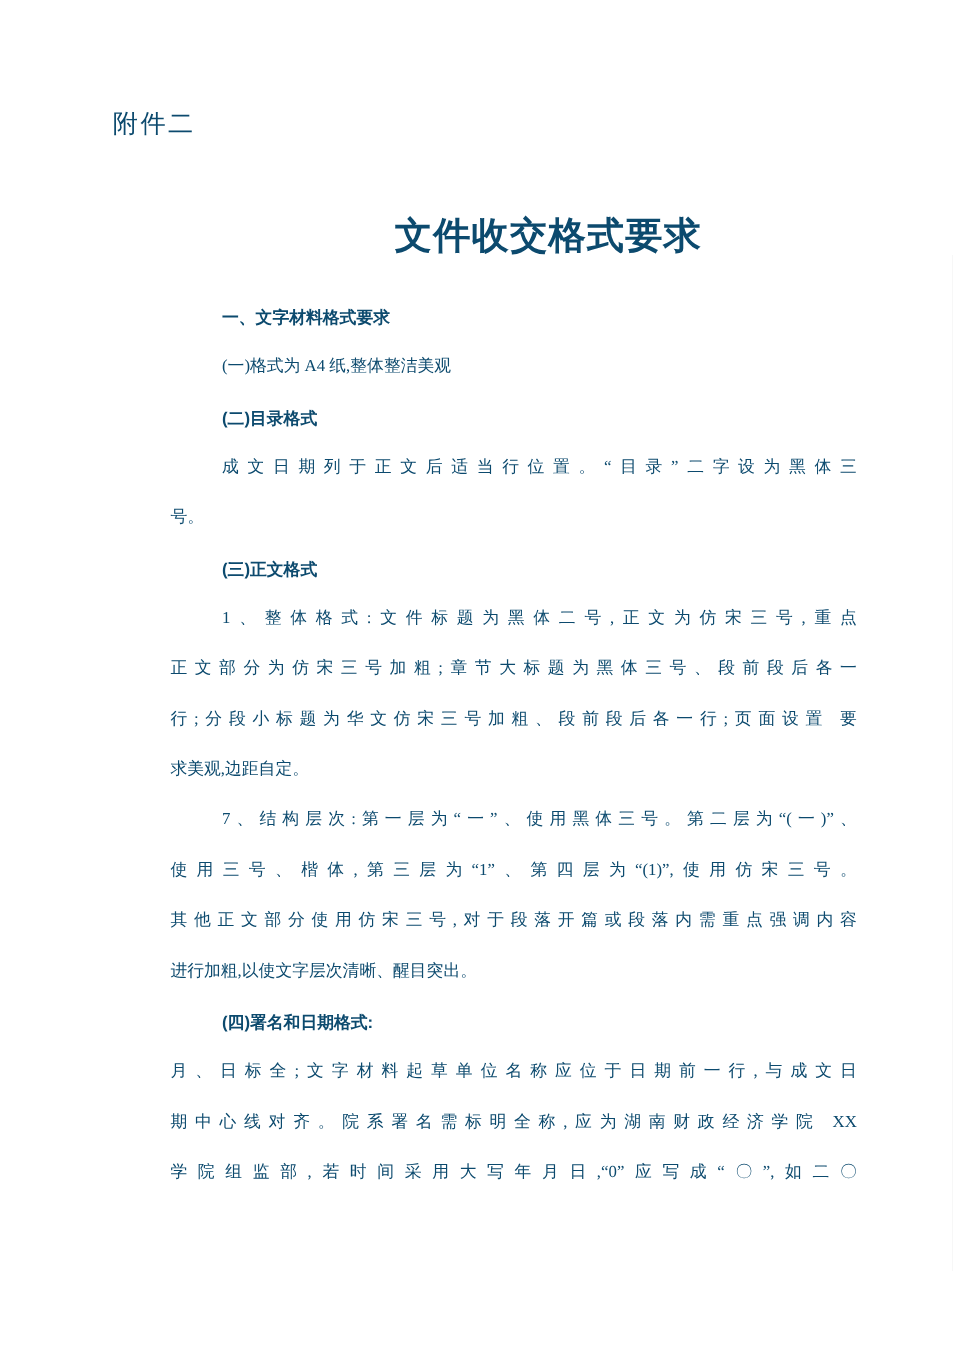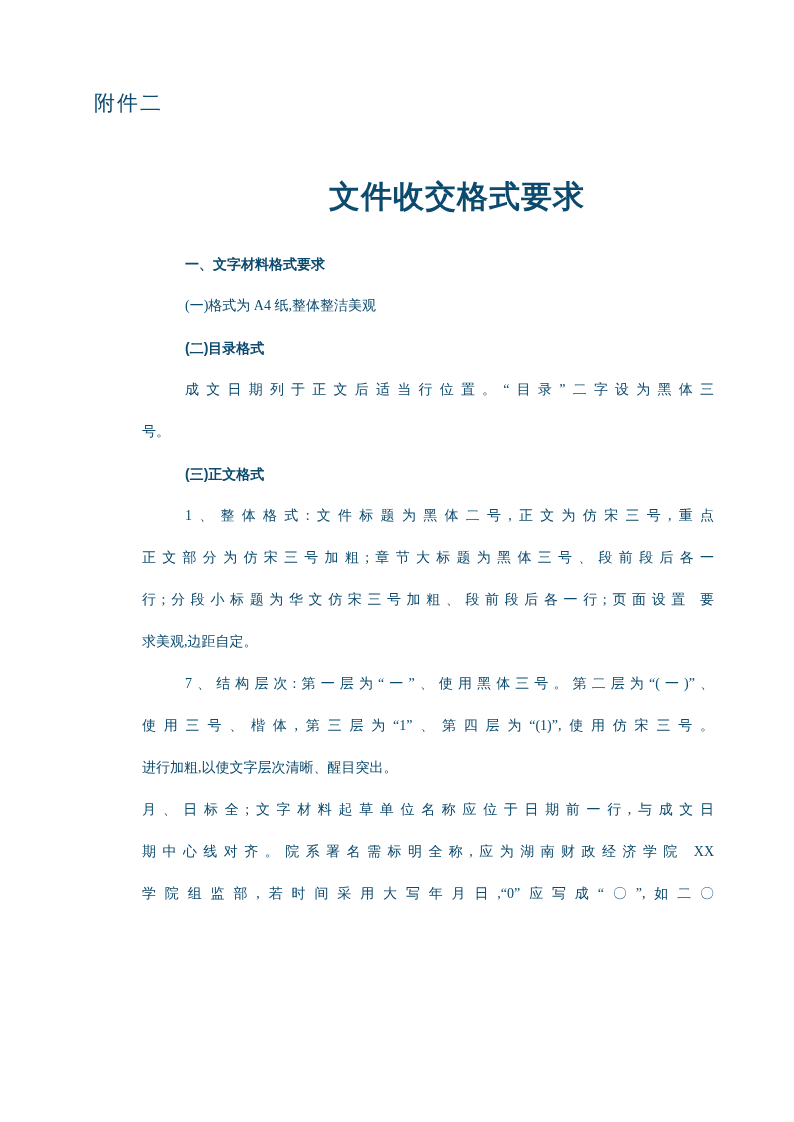--- a/index.html
+++ b/index.html
@@ -80,18 +80,20 @@
       <div class="line bold indent">(二)目录格式</div>
       <div class="line indent justify">成文日期列于正文后适当行位置。“目录”二字设为黑体三</div>
       <div class="line">号。</div>
       <div class="line bold indent">(三)正文格式</div>
       <div class="line indent justify">1、整体格式:文件标题为黑体二号,正文为仿宋三号,重点</div>
       <div class="line justify">正文部分为仿宋三号加粗;章节大标题为黑体三号、段前段后各一</div>
       <div class="line justify">行;分段小标题为华文仿宋三号加粗、段前段后各一行;页面设置 要</div>
       <div class="line">求美观,边距自定。</div>
       <div class="line indent justify">7、结构层次:第一层为“一”、使用黑体三号。第二层为“(一)”、</div>
       <div class="line justify">使用三号、楷体,第三层为“1”、第四层为“(1)”,使用仿宋三号。</div>
+      <div class="line justify">其他正文部分使用仿宋三号,对于段落开篇或段落内需重点强调内容</div>
       <div class="line">进行加粗,以使文字层次清晰、醒目突出。</div>
+      <div class="line bold indent">(四)署名和日期格式:</div>
       <div class="line justify">月、日标全;文字材料起草单位名称应位于日期前一行,与成文日</div>
       <div class="line justify">期中心线对齐。院系署名需标明全称,应为湖南财政经济学院 XX</div>
       <div class="line justify">学院组监部,若时间采用大写年月日,“0”应写成“〇”,如二〇</div>
     </div>
 </div>
 
 </body></html>

